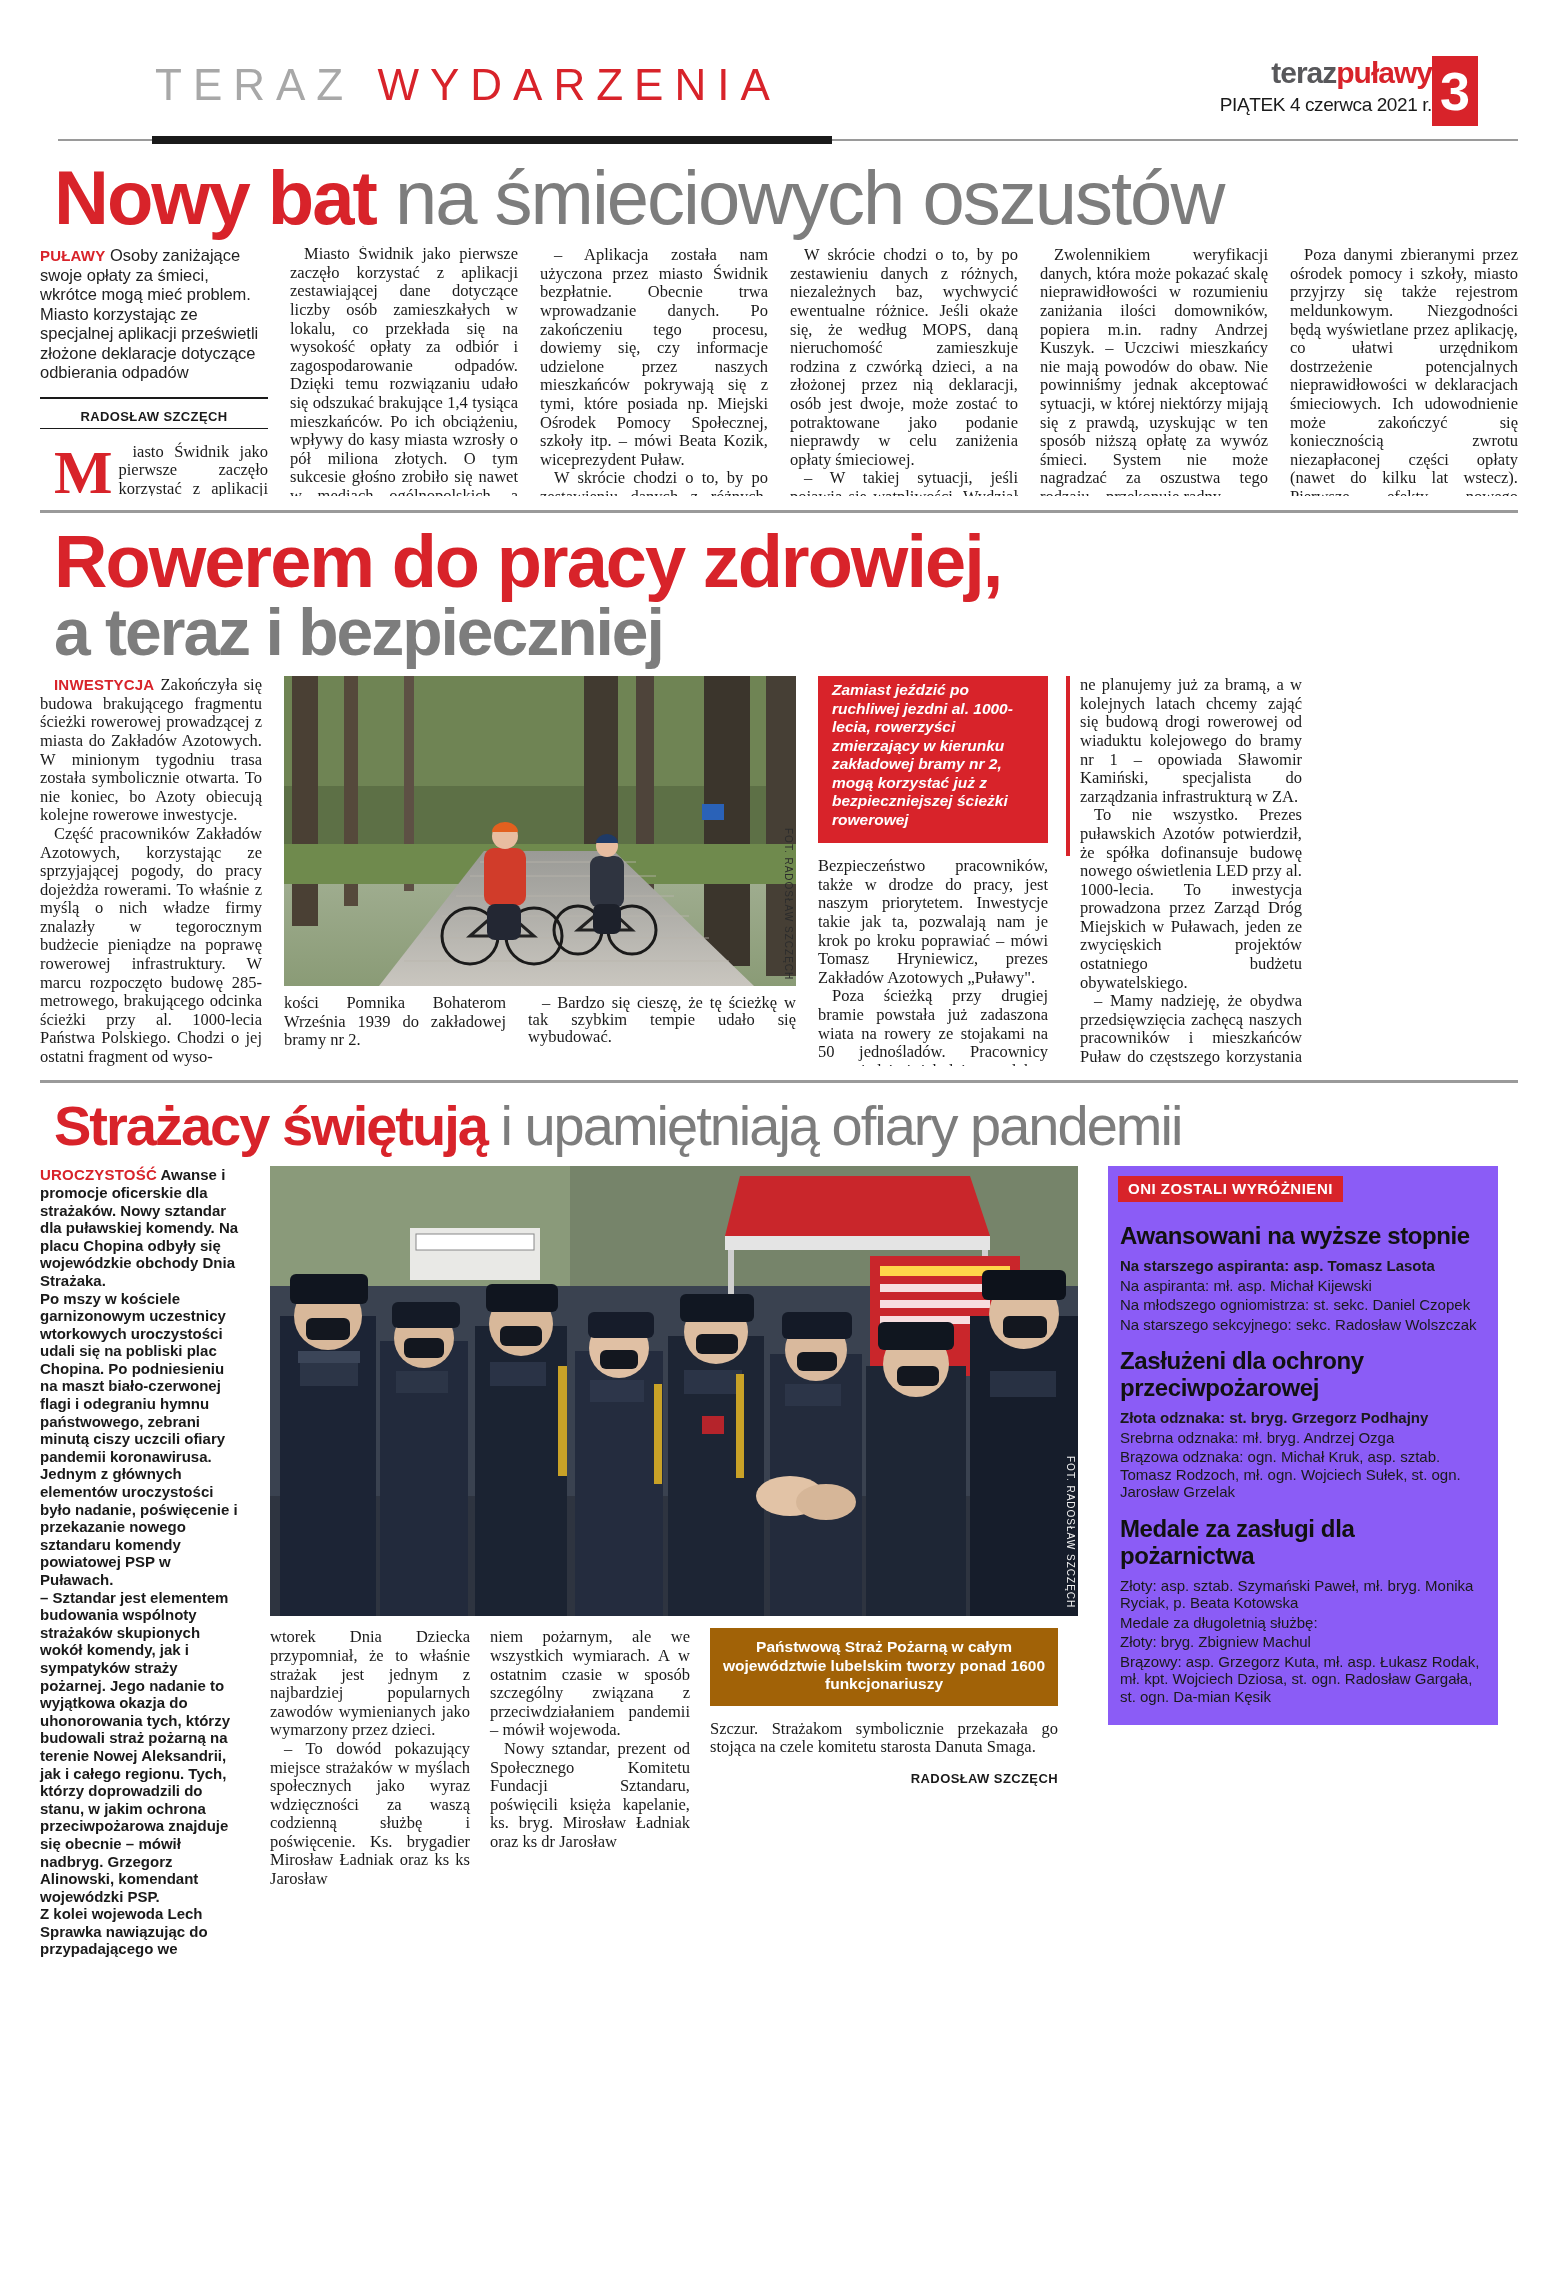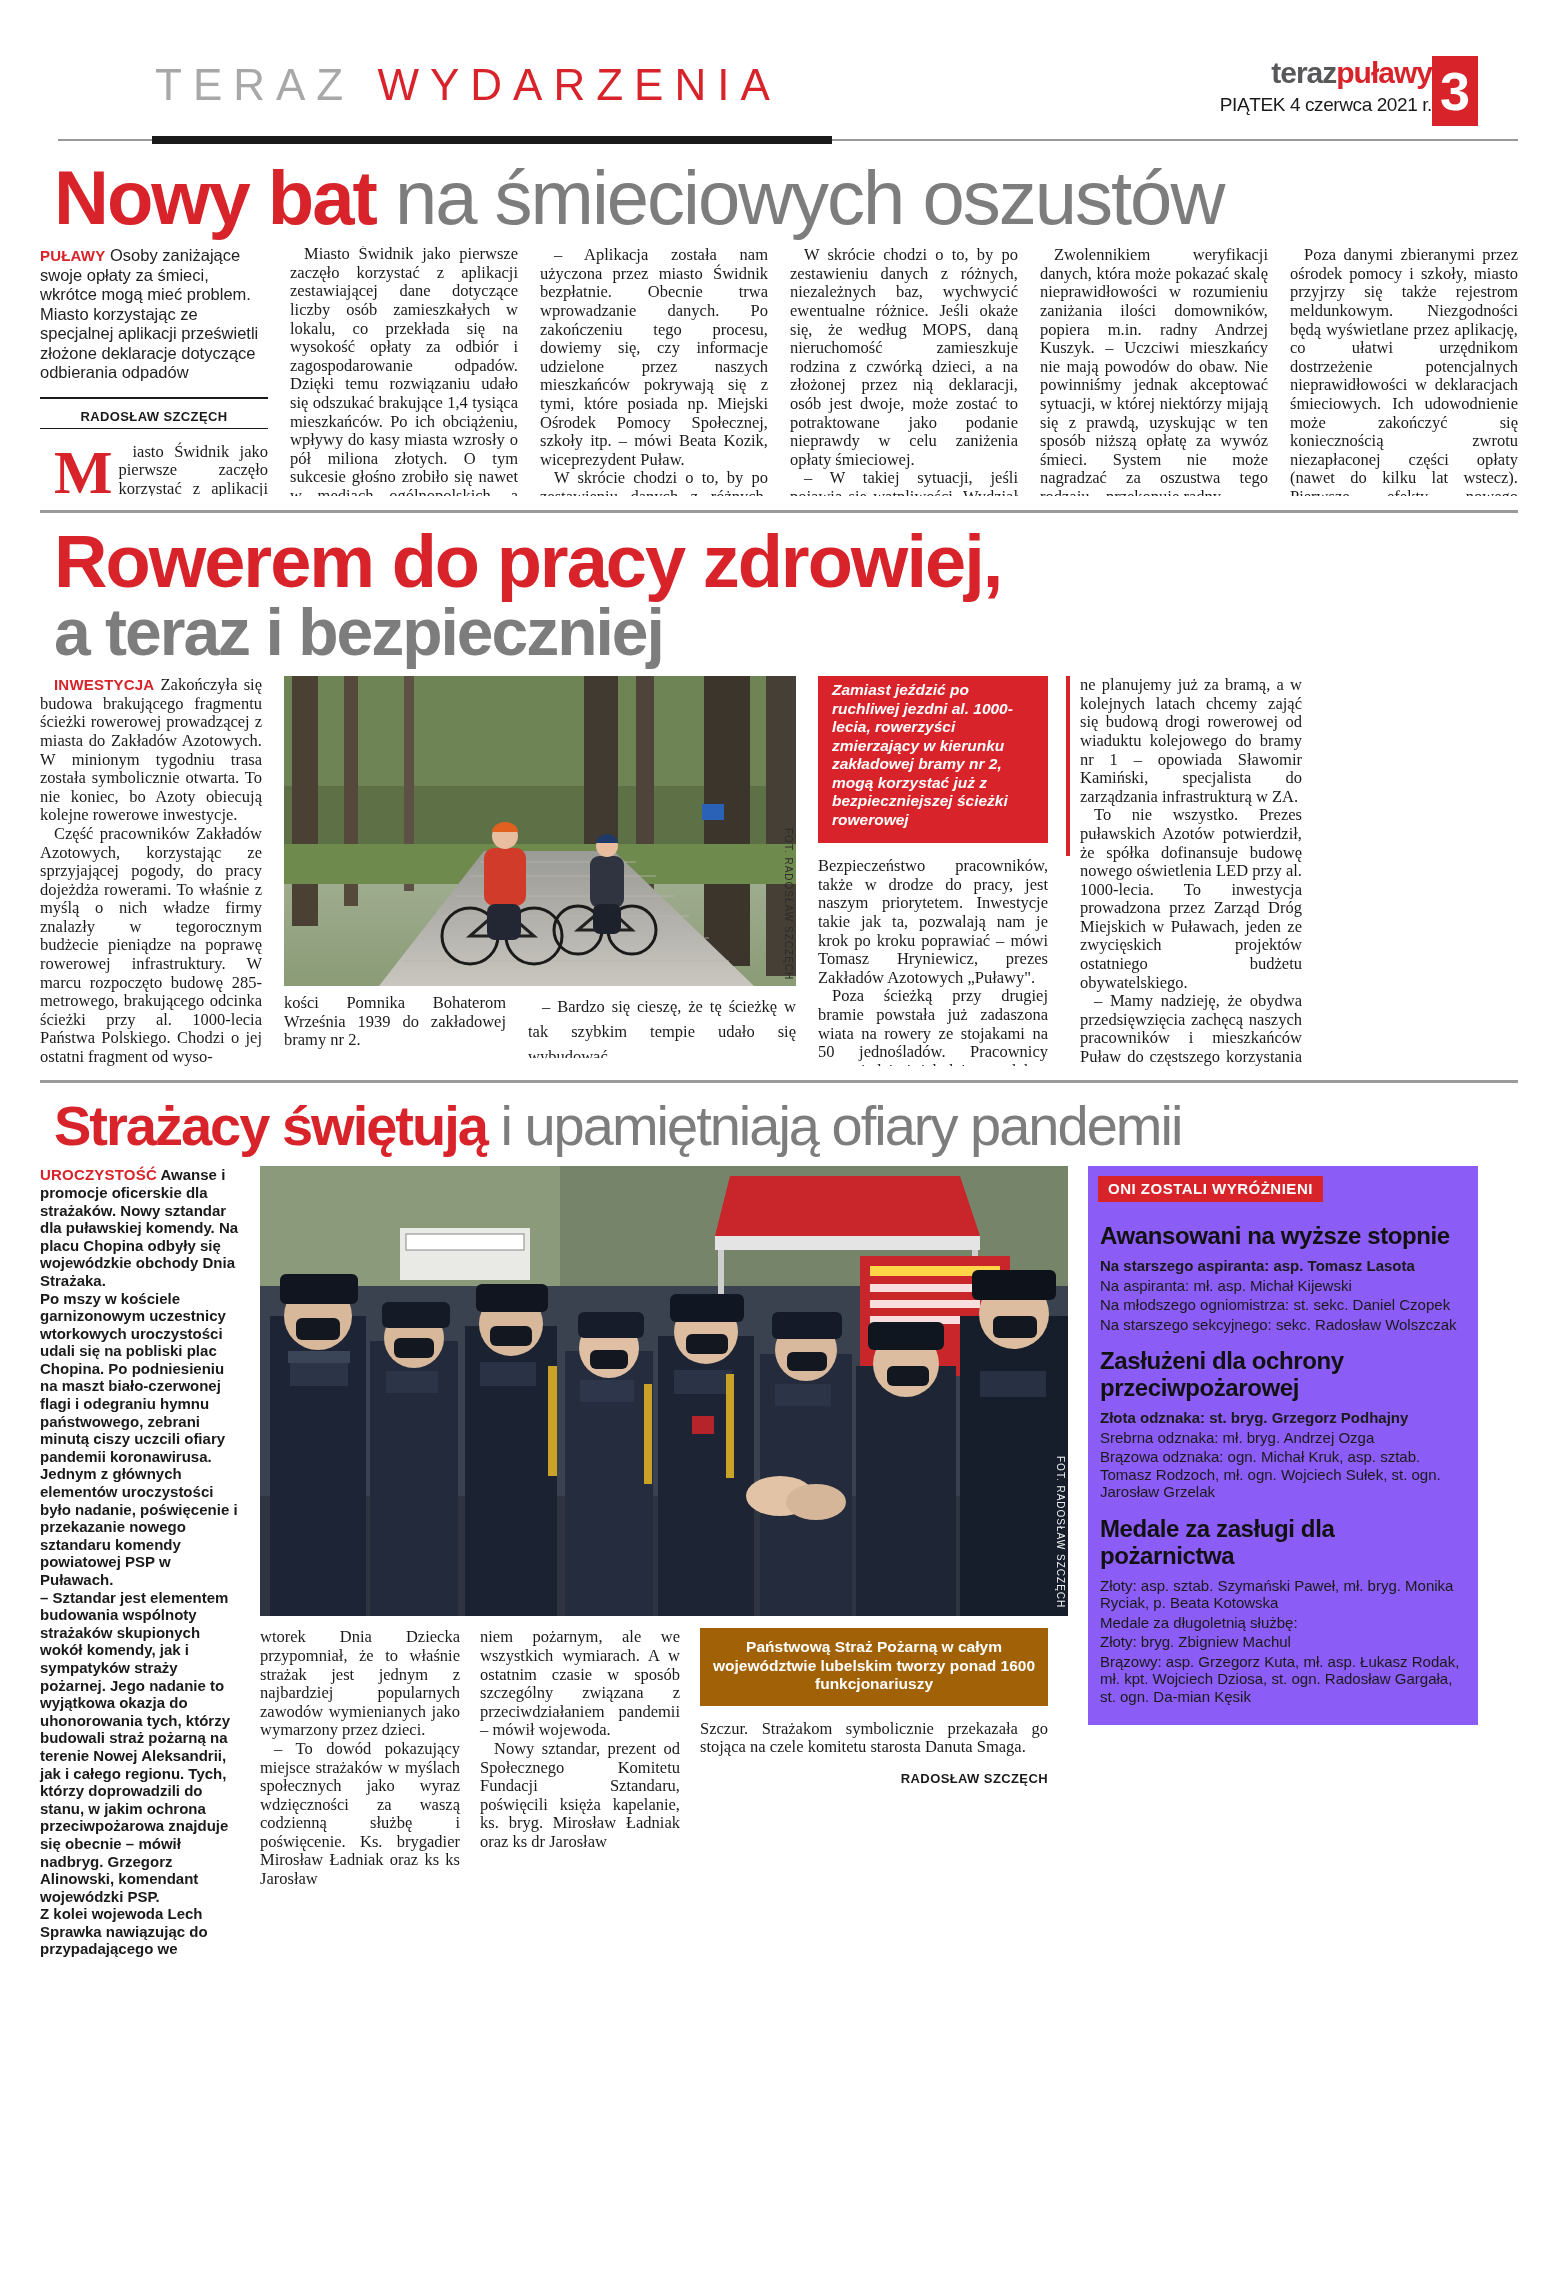--- a/index.html
+++ b/index.html
@@ -285,34 +285,34 @@
 
     </div>
   </div>
 
   <div style="display:flex; gap:22px; margin-top:-72px; height:64px; overflow:hidden;">
     <div style="width:222px;"></div>
     <div style="width:222px;">
       <p style="margin:0; font-size:16.5px; line-height:18.6px; text-align:justify; text-indent:0;">kości Pomnika Bohaterom Września 1939 do zakładowej bramy nr 2.</p>
     </div>
     <div style="width:268px;">
-      <p style="margin:0; font-size:16.5px; line-height:25px; text-align:justify; text-indent:14px;">– Bardzo się cieszę, że tę ścieżkę w tak szybkim tempie udało się wybudować.</p>
+      <p style="margin:0; font-size:16.5px; line-height:17px; text-align:justify; text-indent:14px;">– Bardzo się cieszę, że tę ścieżkę w tak szybkim tempie udało się wybudować.</p>
     </div>
     <div style="width:230px;"></div>
     <div style="width:232px;"></div>
   </div>
 
   <div class="rule-grey" style="margin-top:22px;"></div>
 
   <h1 class="hl hl3">
     <span class="hl-red">Strażacy świętują</span>
     <span class="hl-grey">i upamiętniają ofiary pandemii</span>
   </h1>
 
-  <div style="display:flex; gap:20px;">
+  <div style="display:flex; gap:30px;">
 
     <div class="fcol" style="width:200px;">
       <p><span class="kicker">UROCZYSTOŚĆ</span><span> Awanse i promocje oficerskie dla strażaków. Nowy sztandar dla puławskiej komendy. Na placu Chopina odbyły się wojewódzkie obchody Dnia Strażaka.</span></p>
       <p>Po mszy w kościele garnizonowym uczestnicy wtorkowych uroczystości udali się na pobliski plac Chopina. Po podniesieniu na maszt biało-czerwonej flagi i odegraniu hymnu państwowego, zebrani minutą ciszy uczcili ofiary pandemii koronawirusa.</p>
       <p>Jednym z głównych elementów uroczystości było nadanie, poświęcenie i przekazanie nowego sztandaru komendy powiatowej PSP w Puławach.</p>
       <p>– Sztandar jest elementem budowania wspólnoty strażaków skupionych wokół komendy, jak i sympatyków straży pożarnej. Jego nadanie to wyjątkowa okazja do uhonorowania tych, którzy budowali straż pożarną na terenie Nowej Aleksandrii, jak i całego regionu. Tych, którzy doprowadzili do stanu, w jakim ochrona przeciwpożarowa znajduje się obecnie – mówił nadbryg. Grzegorz Alinowski, komendant wojewódzki PSP.</p>
       <p>Z kolei wojewoda Lech Sprawka nawiązując do przypadającego we</p>
     </div>
 
     <div style="width:808px;">

